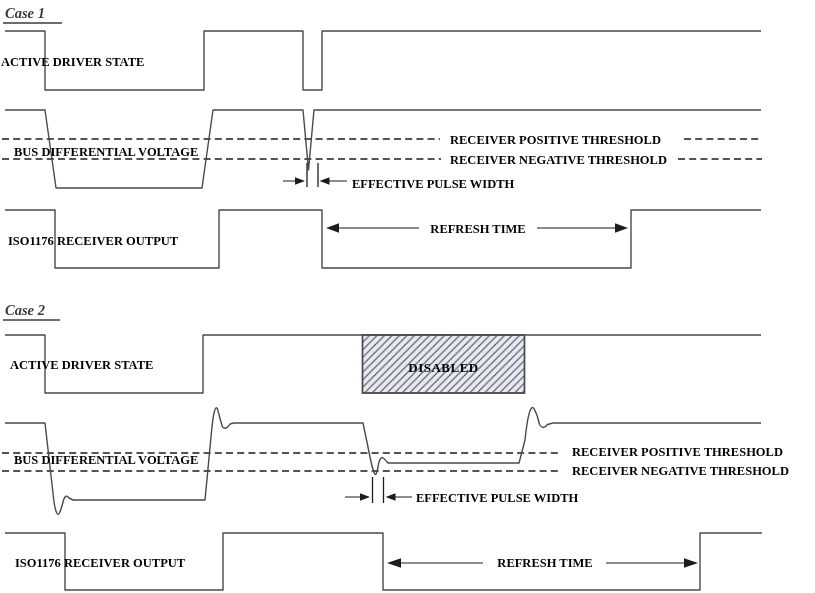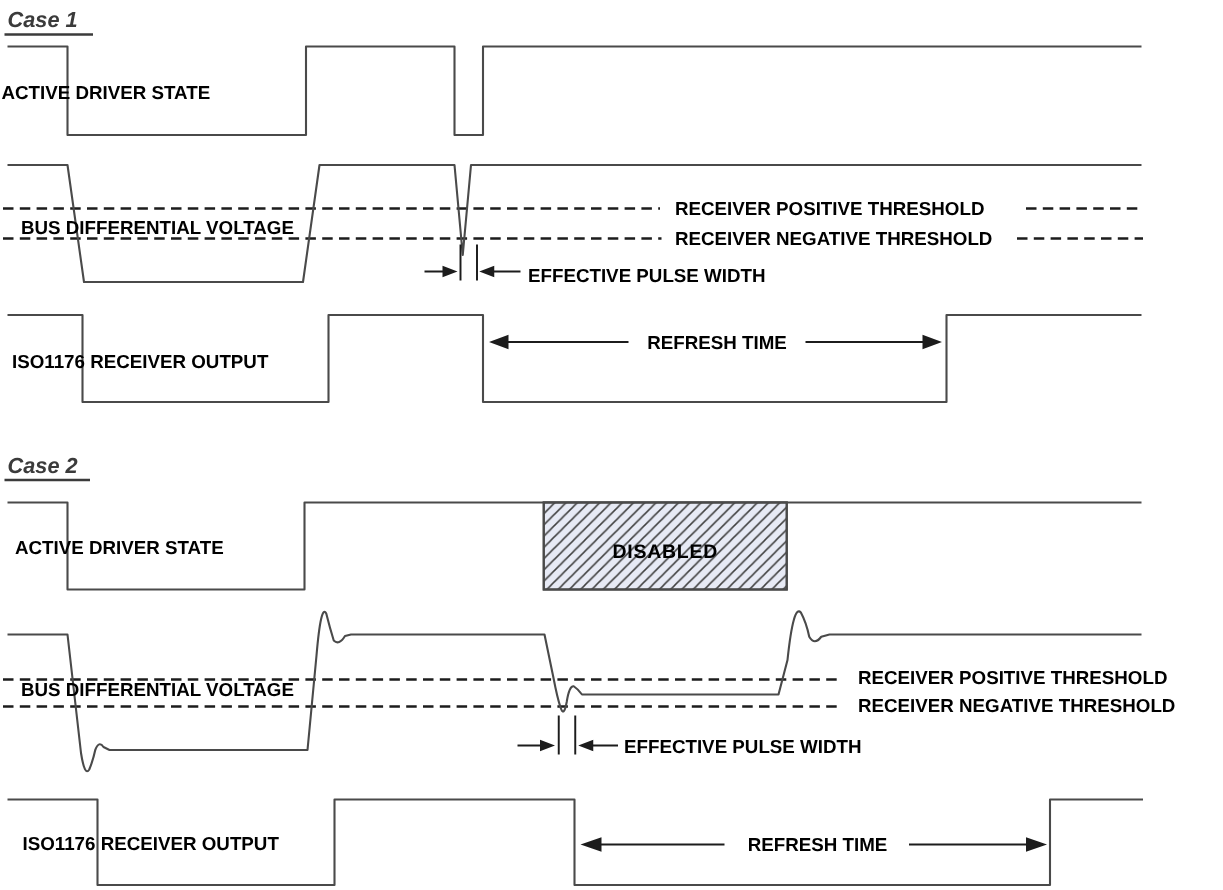--- a/index.html
+++ b/index.html
@@ -1,17 +1,17 @@
 <!DOCTYPE html>
 <html style="--wave_line: #4a4a4a; --dash_line: #1c1c1c; --ann_line: #1c1c1c; --text_color: #000000; --title_color: #3b3b3b; --disabled_fill: #e7eaf5; --hatch_line: #3f3f3f;"><head>
 <meta charset="utf-8">
 <style>
   html,body{margin:0;padding:0;background:#fff;}
   #figure{position:relative;width:815px;height:593px;background:#fff;overflow:hidden;
-          font-family:Liberation Sans, sans-serif;}
+          font-family:Liberation Serif, serif;}
   svg{display:block;}
   .wave{fill:none;stroke:var(--wave_line);stroke-width:1.4;stroke-linejoin:round;}
   .thresh{fill:none;stroke:var(--dash_line);stroke-width:1.7;stroke-dasharray:7 4.2;}
   .annline{fill:none;stroke:var(--ann_line);stroke-width:1.2;}
   .tick{fill:none;stroke:var(--ann_line);stroke-width:1.3;}
   .head{fill:var(--ann_line);stroke:none;}
   .underline{fill:none;stroke:var(--title_color);stroke-width:1.6;}
   .boxedge{stroke:var(--wave_line);stroke-width:1.4;}
   .hatchline{stroke:var(--hatch_line);stroke-width:1;}
   text{fill:var(--text_color);font-weight:bold;font-size:12.5px;}

